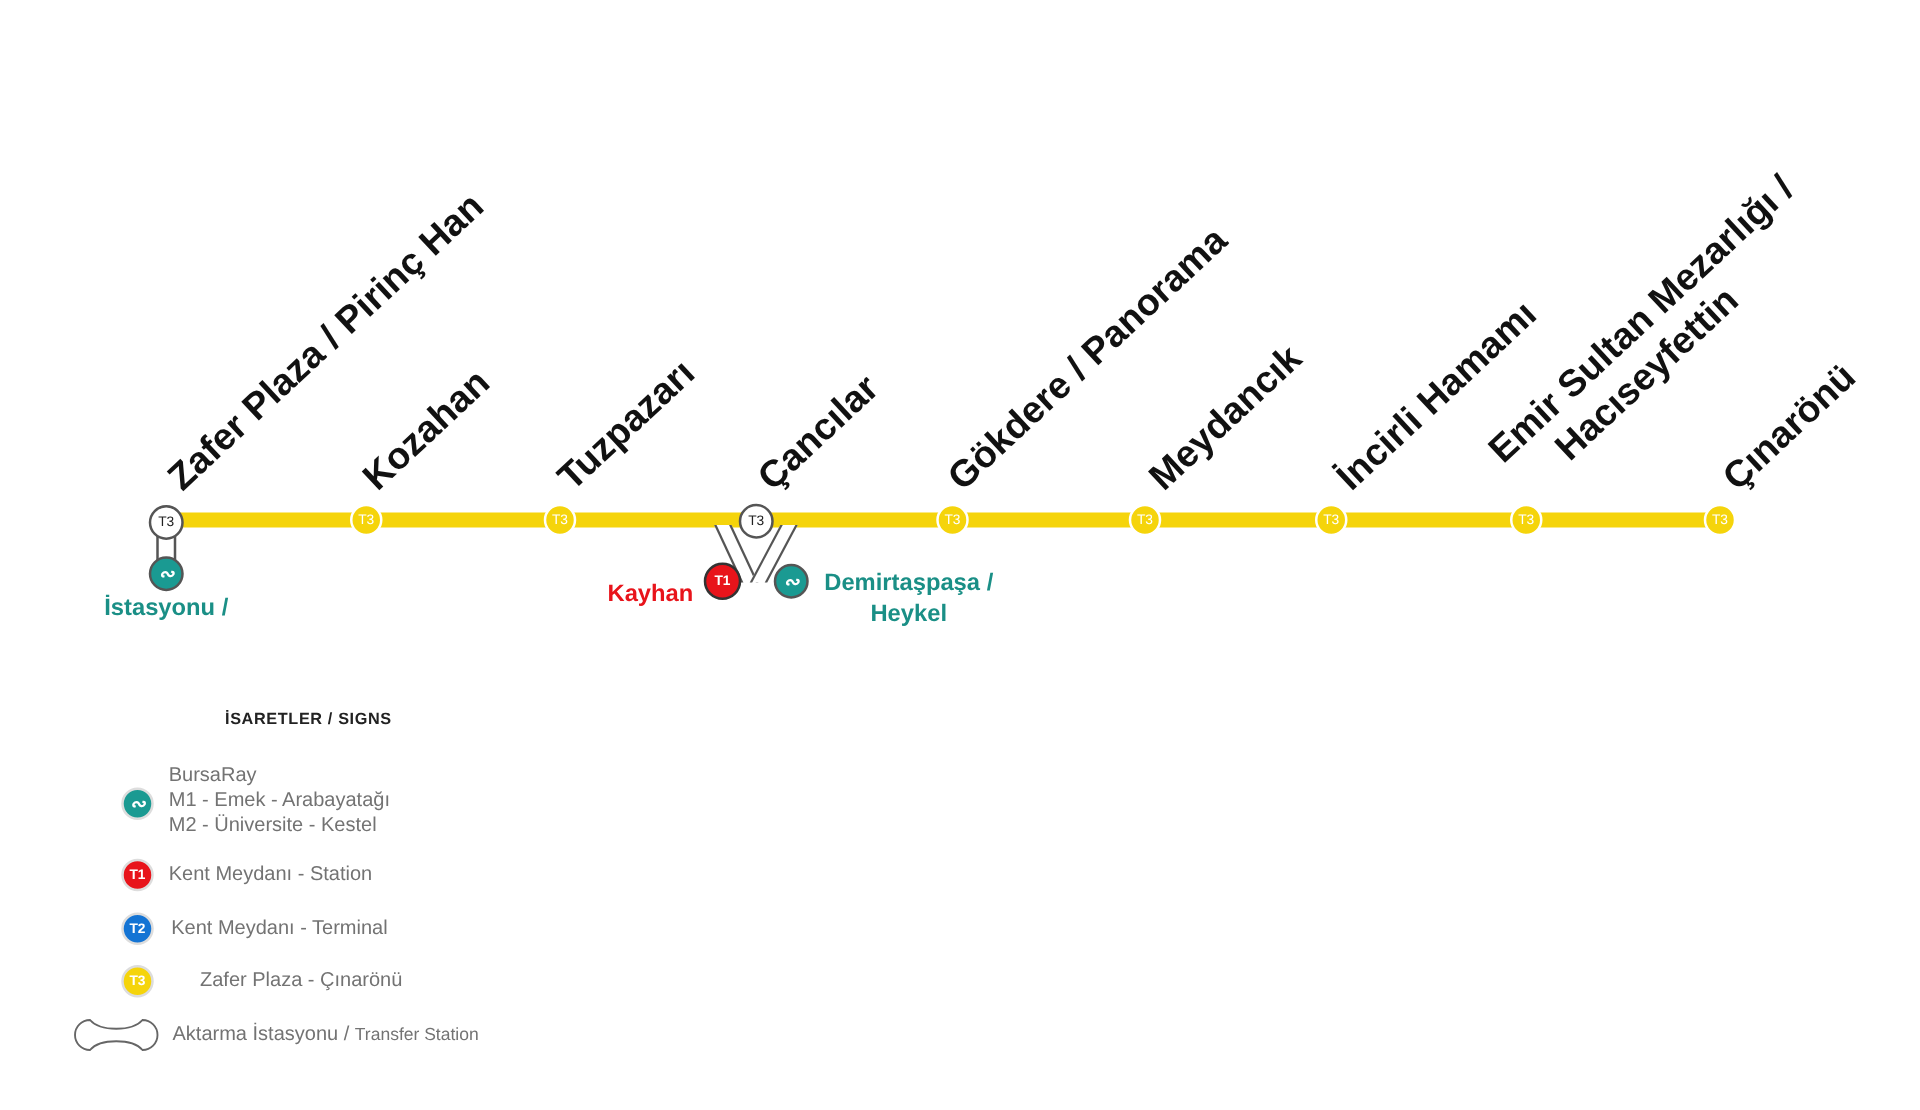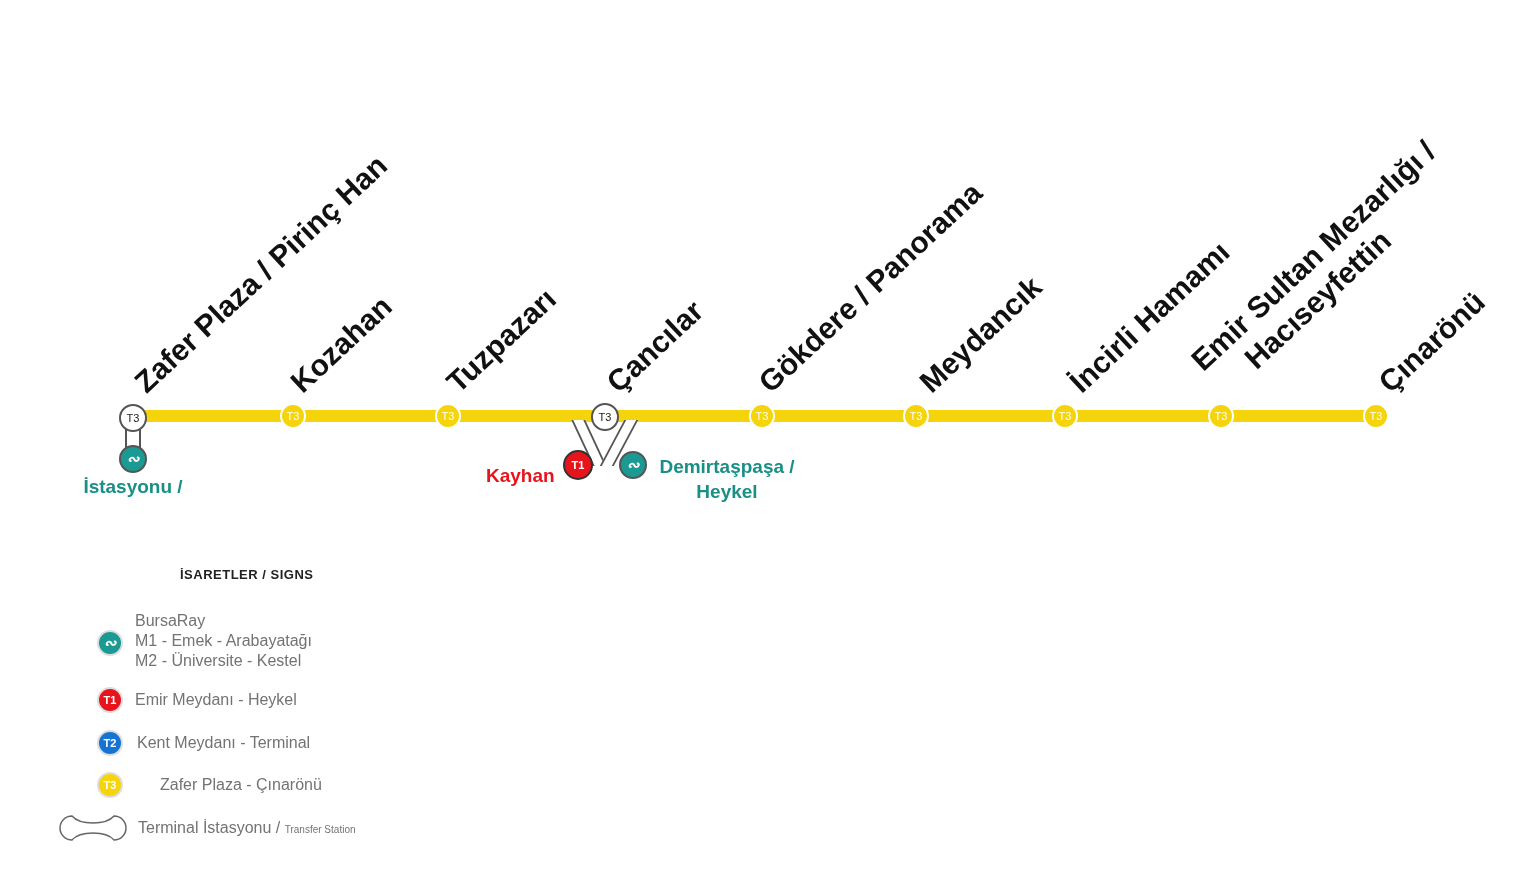--- a/index.html
+++ b/index.html
@@ -10,21 +10,21 @@
   .label { position:absolute; font-weight:bold; font-size:30px; color:#111; transform-origin:0 100%; transform:rotate(-43deg); white-space:nowrap; line-height:1; }
   .label.two { line-height:1.15; }
   .bray { position:absolute; width:28px; height:28px; border-radius:50%; background:#1a9a92; border:2px solid #555; box-sizing:border-box; color:#fff; font-size:15px; font-weight:bold; font-style:italic; display:flex; align-items:center; justify-content:center; }
   .t1 { position:absolute; width:30px; height:30px; border-radius:50%; background:#e8141b; border:2px solid #333; box-sizing:border-box; color:#fff; font-size:11px; font-weight:bold; display:flex; align-items:center; justify-content:center; }
   .conn { position:absolute; background:#fff; border:2px solid #555; box-sizing:border-box; }
   .teal-text { position:absolute; color:#1a8f86; font-weight:bold; font-size:19px; text-align:center; line-height:1.3; white-space:nowrap; }
   .red-text { position:absolute; color:#e8141b; font-weight:bold; font-size:19px; white-space:nowrap; }
   .legend-title { position:absolute; left:162px; top:567px; font-size:13px; font-weight:bold; color:#222; letter-spacing:0.5px;padding-left:18px; }
   .leg-icon { position:absolute; width:26px; height:26px; border-radius:50%; display:flex; align-items:center; justify-content:center; color:#fff; font-size:11px; font-weight:bold; border:2px solid #ddd; box-sizing:border-box; }
   .leg-text { position:absolute; font-size:16px; color:#737373; line-height:1.25; white-space:nowrap; }
-  .leg-small { font-size:10px; }
+  .leg-small { font-size:14px; }
 </style>
 </head>
 <body>
 
 <div class="line" style="left:140px; width:1240px;"></div>
 
 <div class="label" style="left:150px; top:368px;">Zafer Plaza / Pirinç Han</div>
 <div class="label" style="left:306px; top:368px;">Kozahan</div>
 <div class="label" style="left:462px; top:368px;">Tuzpazarı</div>
 <div class="label" style="left:622px; top:368px;">Çancılar</div>
@@ -69,28 +69,28 @@
 <div class="legend-title">İSARETLER / SIGNS</div>
 
 <div class="leg-icon" style="left:97px; top:630px; background:#1a9a92; font-style:italic; font-size:15px;">∾</div>
 <div class="leg-text" style="left:135px; top:611px;">
   <div>BursaRay</div>
   <div>M1 - Emek - Arabayatağı</div>
   <div>M2 - Üniversite - Kestel</div>
 </div>
 
 <div class="leg-icon" style="left:97px; top:687px; background:#e8141b;">T1</div>
-<div class="leg-text" style="left:135px; top:690px;">Emir Meydanı - Heykel</div>
+<div class="leg-text" style="left:135px; top:690px;">Kent Meydanı - Station</div>
 
 <div class="leg-icon" style="left:97px; top:730px; background:#1474d4;">T2</div>
 <div class="leg-text" style="left:137px; top:733px;">Kent Meydanı - Terminal</div>
 
 <div class="leg-icon" style="left:97px; top:772px; background:#f5d40b;">T3</div>
 <div class="leg-text" style="left:138px; top:775px;margin-left:22px;">Zafer Plaza - Çınarönü</div>
 
 <div style="position:absolute; left:58px; top:814px; width:70px; height:28px;">
   <svg width="70" height="28" viewBox="0 0 70 28">
     <path d="M14 2 A12 12 0 1 0 14 26 Q20 19 35 19 Q50 19 56 26 A12 12 0 1 0 56 2 Q50 9 35 9 Q20 9 14 2 Z" fill="#fff" stroke="#666" stroke-width="1.5"></path>
   </svg>
 </div>
 <div class="leg-text" style="left:138px; top:818px;">
-  <span>Terminal İstasyonu / </span><span class="leg-small">Transfer Station</span>
+  <span>Aktarma İstasyonu / </span><span class="leg-small">Transfer Station</span>
 </div>
 
 </body></html>

